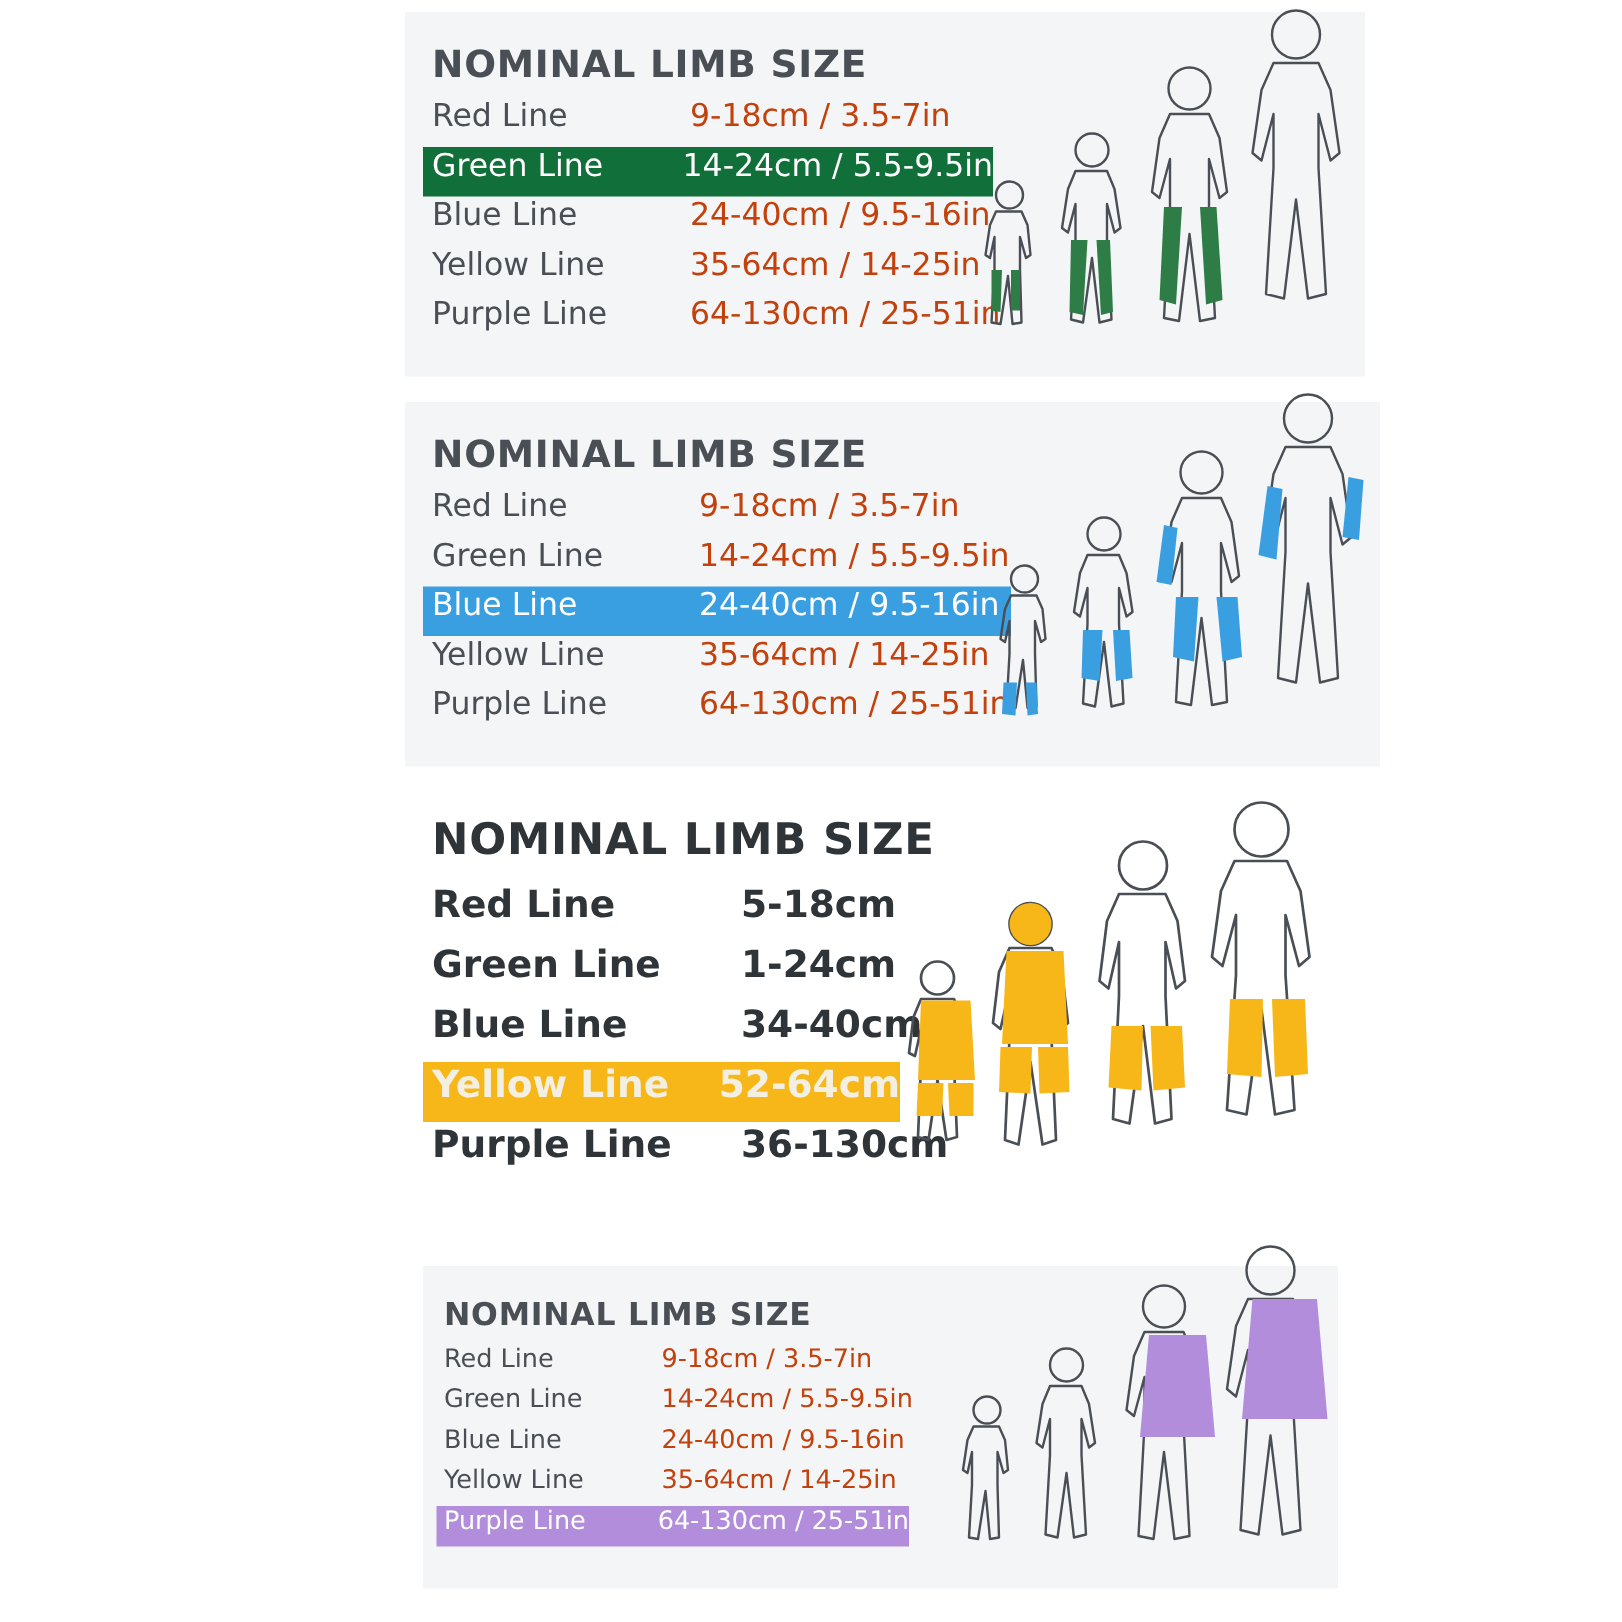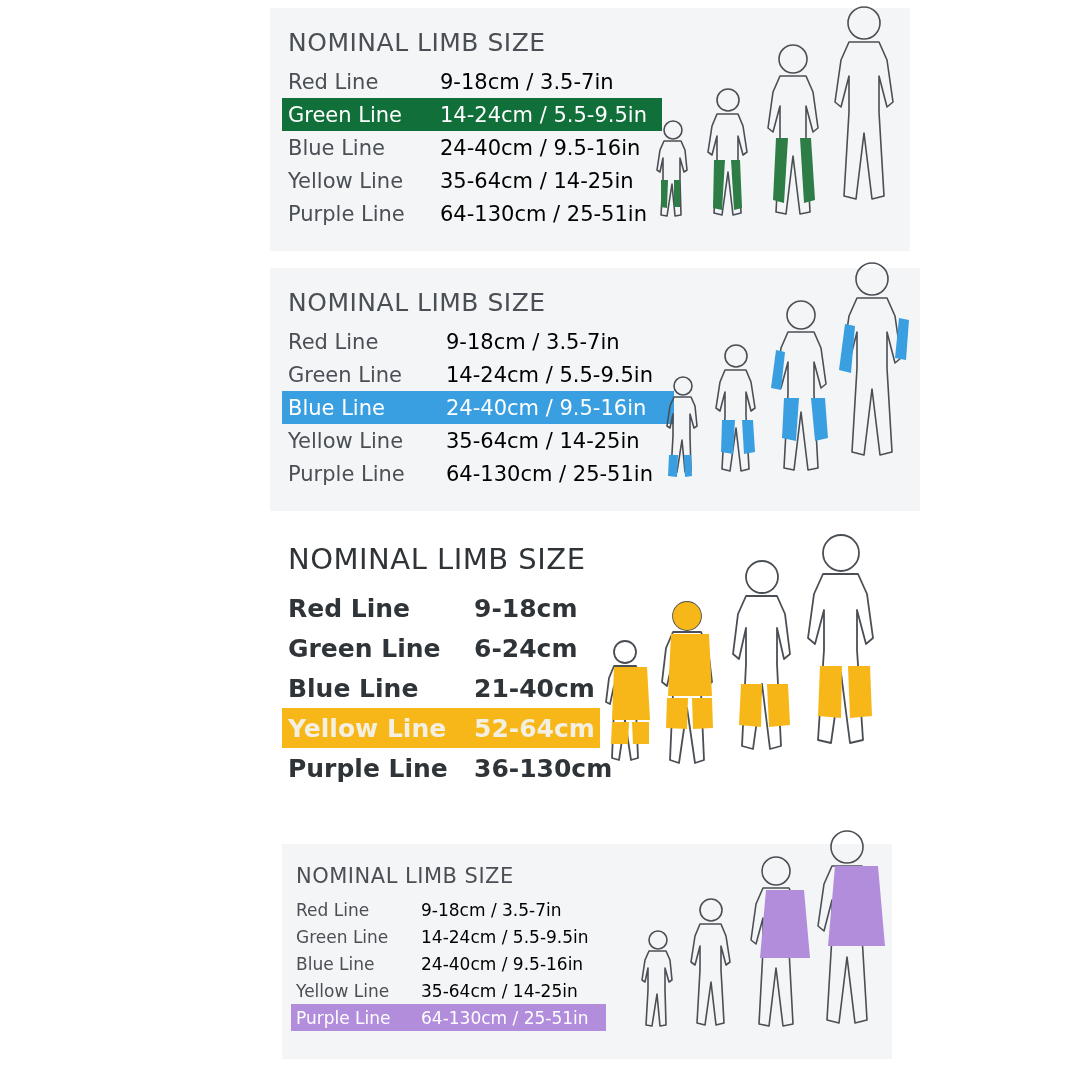--- a/index.html
+++ b/index.html
@@ -17,28 +17,30 @@
     align-items:flex-start;
   }
   .table-wrap{
     position:relative;
     padding:0;
   }
   .title{
     color:#4a4f55;
     letter-spacing:.5px;
     white-space:nowrap;
+    font-weight:bold;
   }
   .row{
     display:flex;
-    align-items:center;
+    align-items:flex-start;
     white-space:nowrap;
+    gap:20px;
   }
   .label{color:#4a4f55;}
-  .value{color:#000000;}
+  .value{color:#c2410c;}
   .row.hl .label,.row.hl .value{color:#ffffff;}
   .figures{position:absolute;}
   svg{display:block;}
 
   
   #panel-green{left:270px;top:8px;width:640px;height:243px;}
   #panel-green .title{font-size:25px;margin:20px 0 0 18px;}
   #panel-green .rows{margin:8px 0 0 18px;}
   #panel-green .row{height:33px;font-size:21px;}
   #panel-green .label{width:152px;}
@@ -200,29 +202,29 @@
   </g>
 </svg>
 </div>
 
 <div class="panel" id="panel-yellow">
   <div class="table-wrap">
     <div class="title">NOMINAL LIMB SIZE</div>
     <div class="rows">
       <div class="row">
         <span class="label">Red Line</span>
-        <span class="value">9-18cm</span>
+        <span class="value">5-18cm</span>
       </div>
       <div class="row">
         <span class="label">Green Line</span>
-        <span class="value">6-24cm</span>
+        <span class="value">1-24cm</span>
       </div>
       <div class="row">
         <span class="label">Blue Line</span>
-        <span class="value">21-40cm</span>
+        <span class="value">34-40cm</span>
       </div>
       <div class="row hl">
         <span class="label">Yellow Line</span>
         <span class="value">52-64cm</span>
       </div>
       <div class="row">
         <span class="label">Purple Line</span>
         <span class="value">36-130cm</span>
       </div>
     </div>

